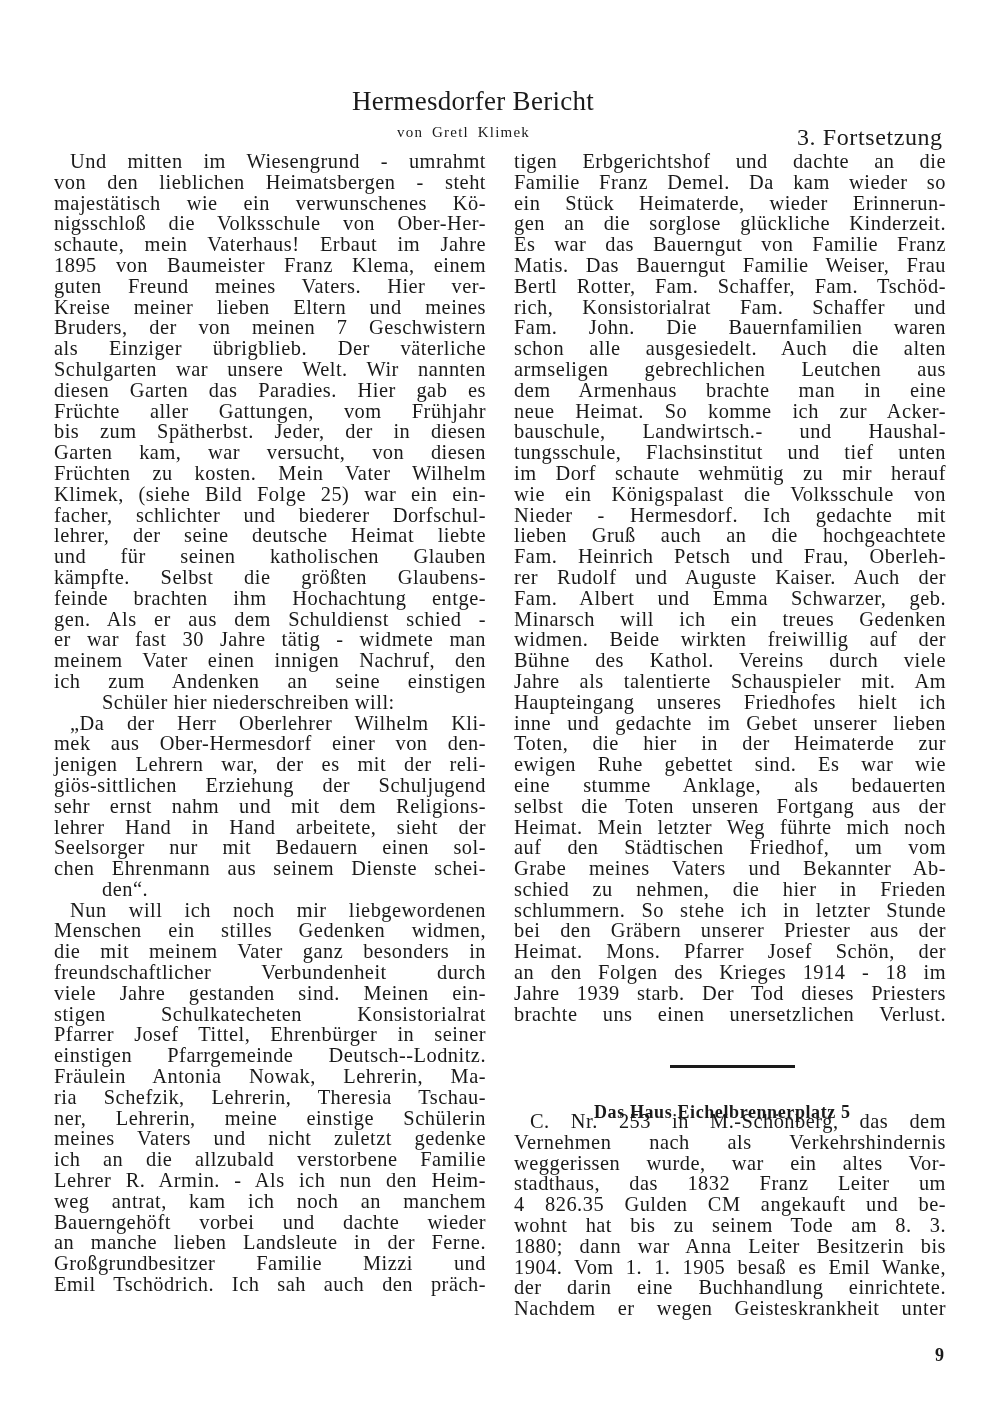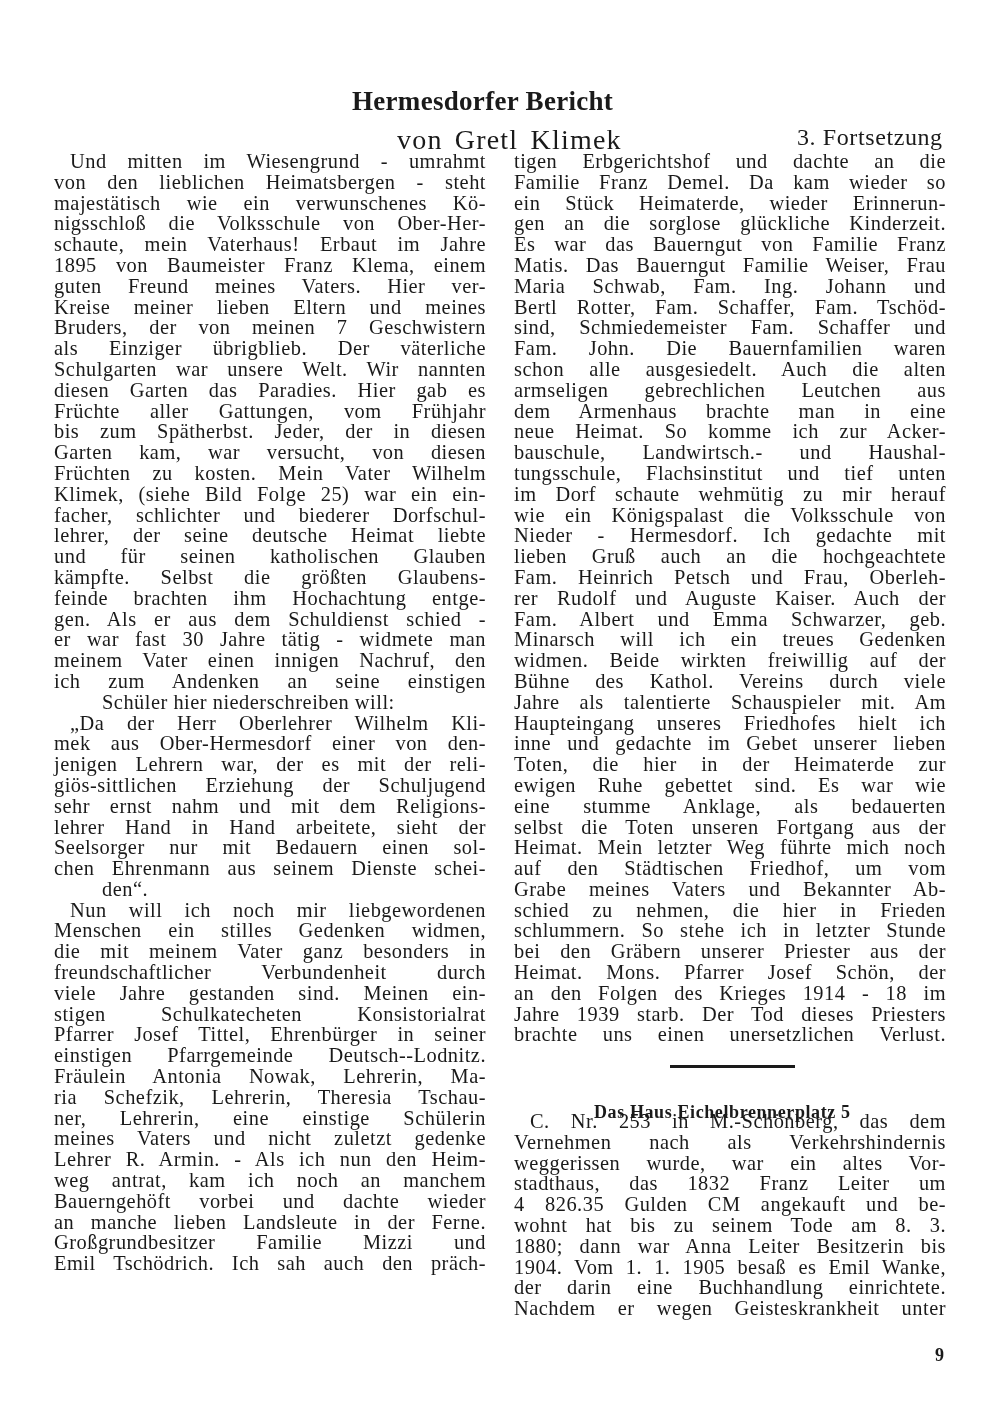--- a/index.html
+++ b/index.html
@@ -13,31 +13,31 @@
       position: relative;
       overflow: hidden;
       font-family: "DejaVu Serif", "Liberation Serif", serif;
       color: #1a1a1a;
     }
     .title {
       position: absolute;
       left: 352px;
       top: 86px;
       font-family: "Liberation Serif", "DejaVu Serif", serif;
-      font-weight: bold;
+      font-weight: normal;
       font-size: 27px;
       letter-spacing: 0.3px;
       margin: 0;
     }
     .byline {
       position: absolute;
       left: 397px;
       top: 124px;
       font-family: "Liberation Serif", serif;
-      font-size: 28px;
+      font-size: 15px;
       letter-spacing: 1.2px;
       word-spacing: 4px;
     }
     .installment {
       position: absolute;
       left: 797px;
       top: 124px;
       font-family: "Liberation Serif", serif;
       font-size: 24px;
       letter-spacing: 0.6px;
@@ -150,39 +150,39 @@
     <span class="line indent">Nun will ich noch mir liebgewordenen</span>
     <span class="line">Menschen ein stilles Gedenken widmen,</span>
     <span class="line">die mit meinem Vater ganz besonders in</span>
     <span class="line">freundschaftlicher Verbundenheit durch</span>
     <span class="line">viele Jahre gestanden sind. Meinen ein-</span>
     <span class="line">stigen Schulkatecheten Konsistorialrat</span>
     <span class="line">Pfarrer Josef Tittel, Ehrenbürger in seiner</span>
     <span class="line">einstigen Pfarrgemeinde Deutsch--Lodnitz.</span>
     <span class="line">Fräulein Antonia Nowak, Lehrerin, Ma-</span>
     <span class="line">ria Schefzik, Lehrerin, Theresia Tschau-</span>
-    <span class="line">ner, Lehrerin, eine einstige Schülerin</span>
+    <span class="line">ner, Lehrerin, meine einstige Schülerin</span>
     <span class="line">meines Vaters und nicht zuletzt gedenke</span>
+    <span class="line">ich an die allzubald verstorbene Familie</span>
     <span class="line">Lehrer R. Armin. - Als ich nun den Heim-</span>
     <span class="line">weg antrat, kam ich noch an manchem</span>
     <span class="line">Bauerngehöft vorbei und dachte wieder</span>
     <span class="line">an manche lieben Landsleute in der Ferne.</span>
     <span class="line">Großgrundbesitzer Familie Mizzi und</span>
     <span class="line">Emil Tschödrich. Ich sah auch den präch-</span>
   </div>
 <div class="column col-right" id="right-col">
     <span class="line">tigen Erbgerichtshof und dachte an die</span>
     <span class="line">Familie Franz Demel. Da kam wieder so</span>
     <span class="line">ein Stück Heimaterde, wieder Erinnerun-</span>
     <span class="line">gen an die sorglose glückliche Kinderzeit.</span>
     <span class="line">Es war das Bauerngut von Familie Franz</span>
     <span class="line">Matis. Das Bauerngut Familie Weiser, Frau</span>
-    <span class="line">Maria Schwab, Fam. Ing. Johann und</span>
     <span class="line">Bertl Rotter, Fam. Schaffer, Fam. Tschöd-</span>
-    <span class="line">sind, Schmiedemeister Fam. Schaffer und</span>
+    <span class="line">rich, Konsistorialrat Fam. Schaffer und</span>
     <span class="line">Fam. John. Die Bauernfamilien waren</span>
     <span class="line">schon alle ausgesiedelt. Auch die alten</span>
     <span class="line">armseligen gebrechlichen Leutchen aus</span>
     <span class="line">dem Armenhaus brachte man in eine</span>
     <span class="line">neue Heimat. So komme ich zur Acker-</span>
     <span class="line">bauschule, Landwirtsch.- und Haushal-</span>
     <span class="line">tungsschule, Flachsinstitut und tief unten</span>
     <span class="line">im Dorf schaute wehmütig zu mir herauf</span>
     <span class="line">wie ein Königspalast die Volksschule von</span>
     <span class="line">Nieder - Hermesdorf. Ich gedachte mit</span>

